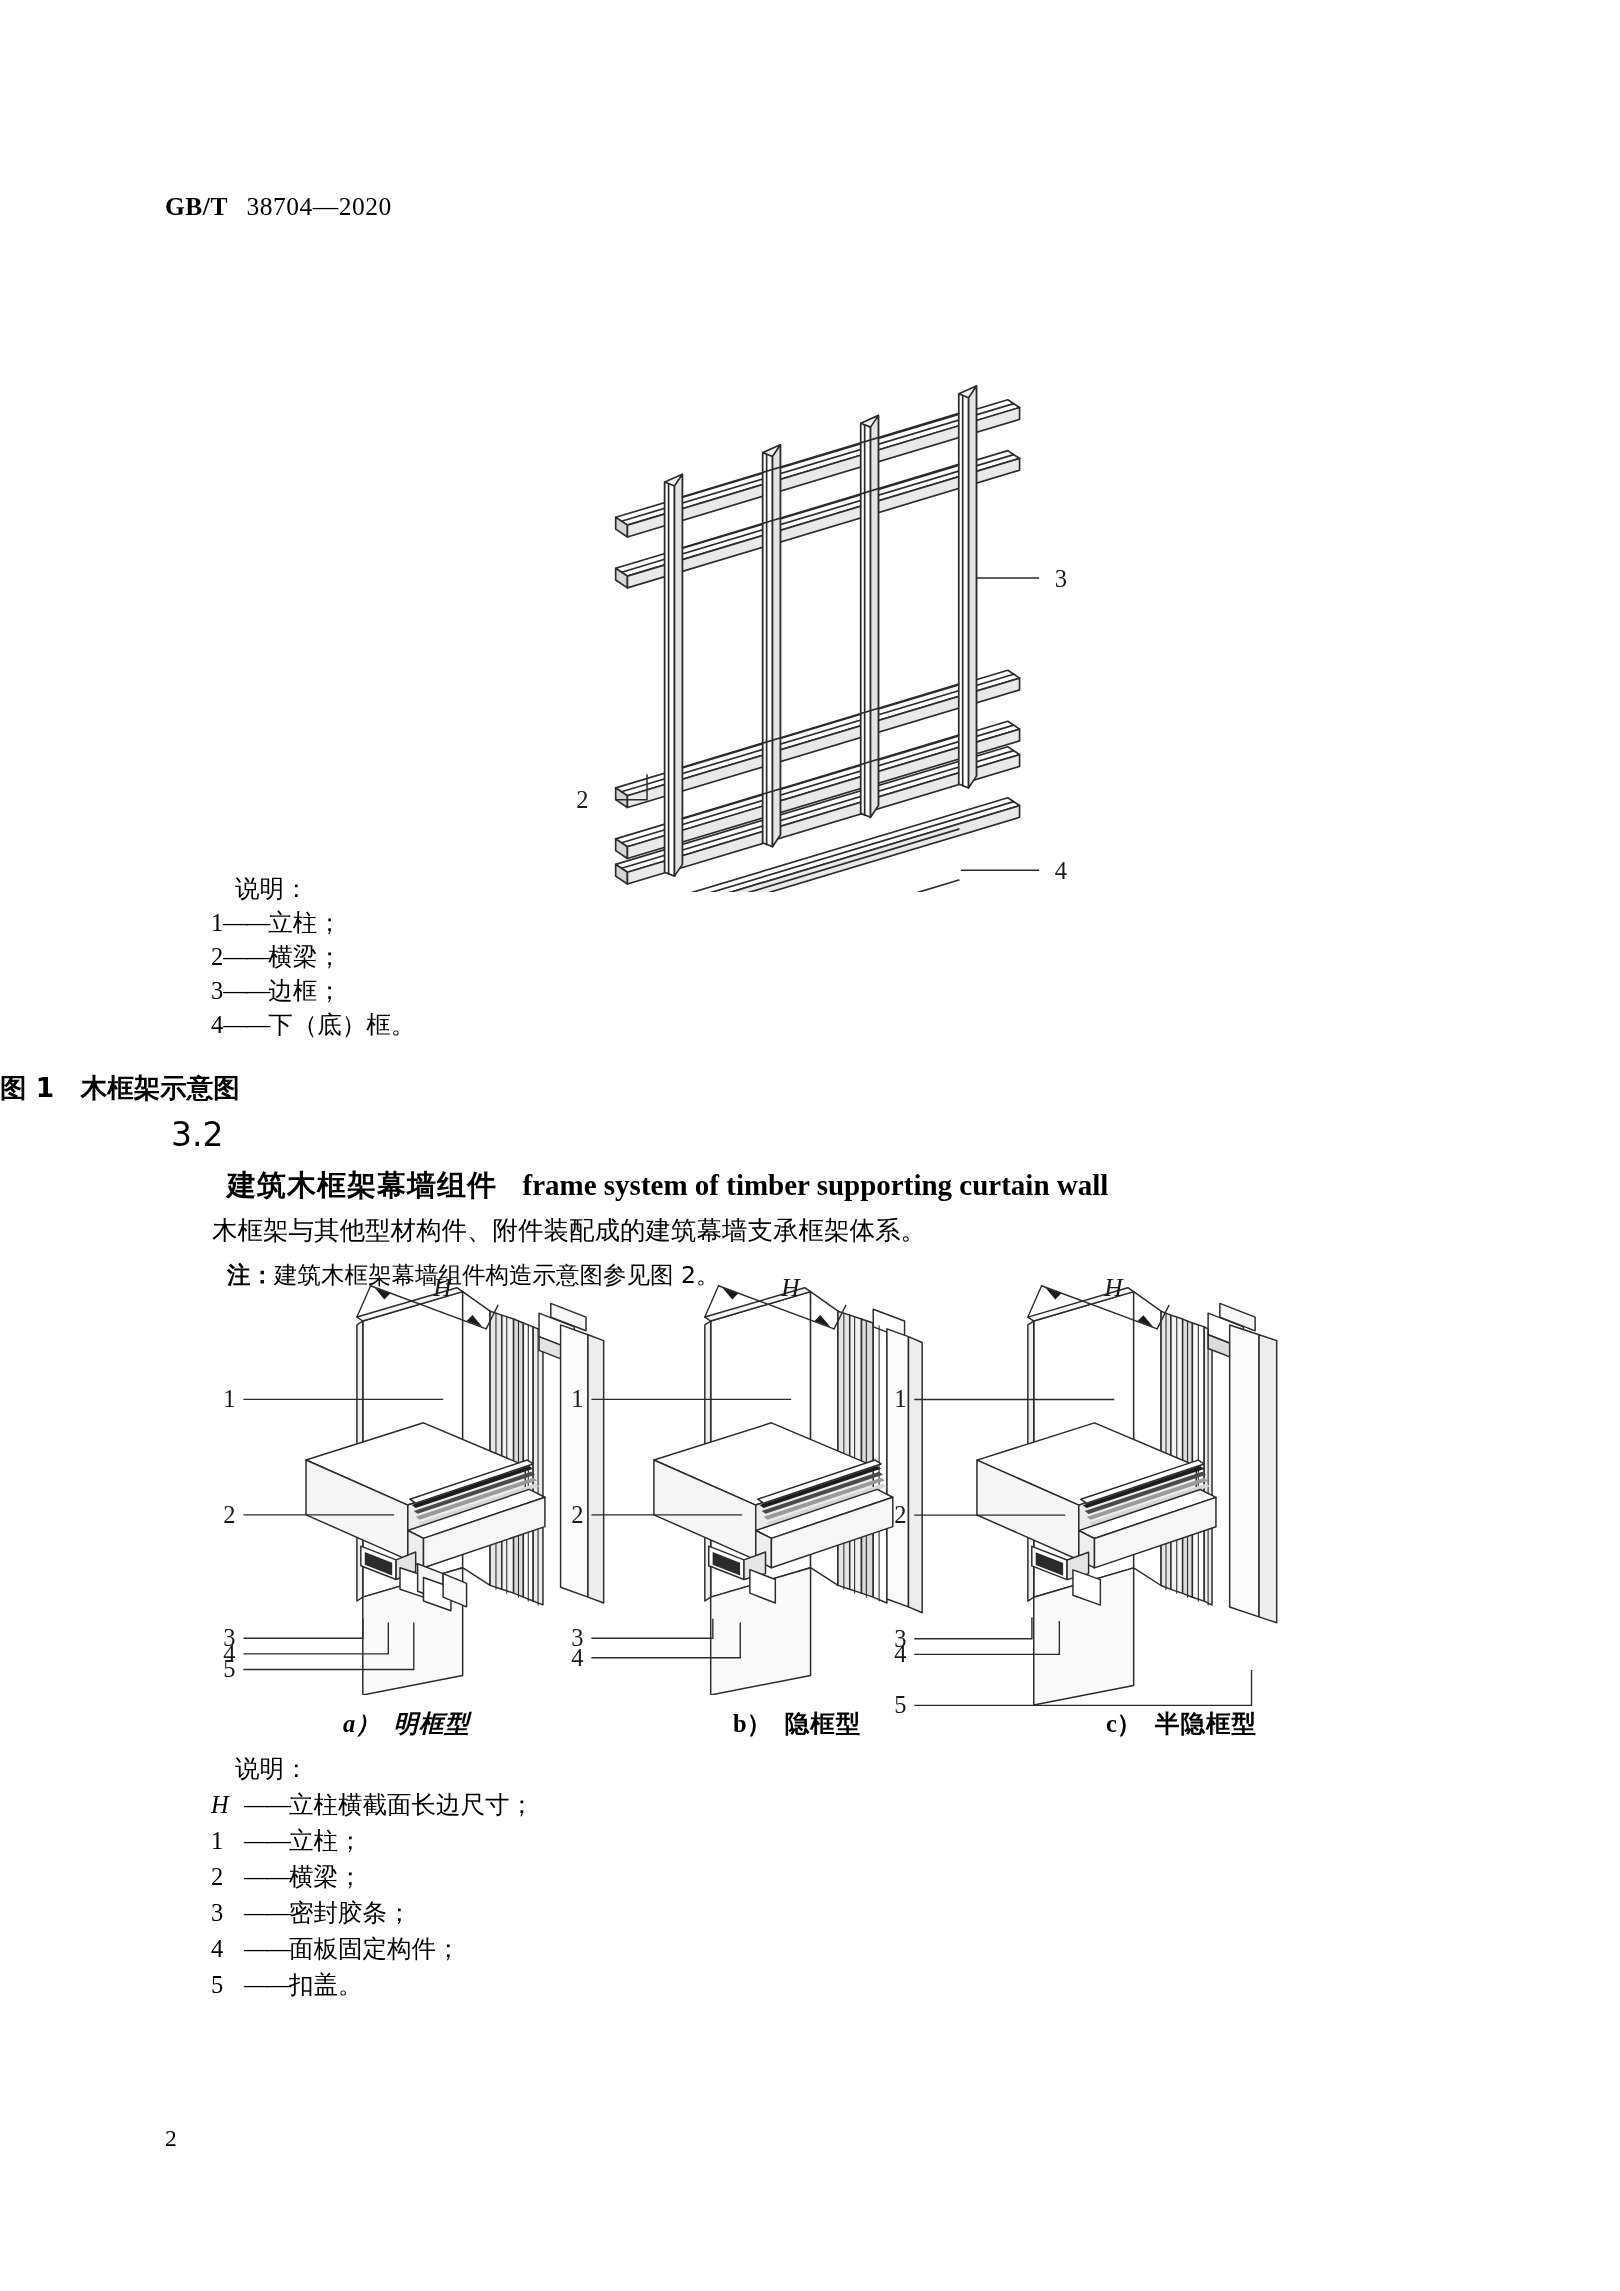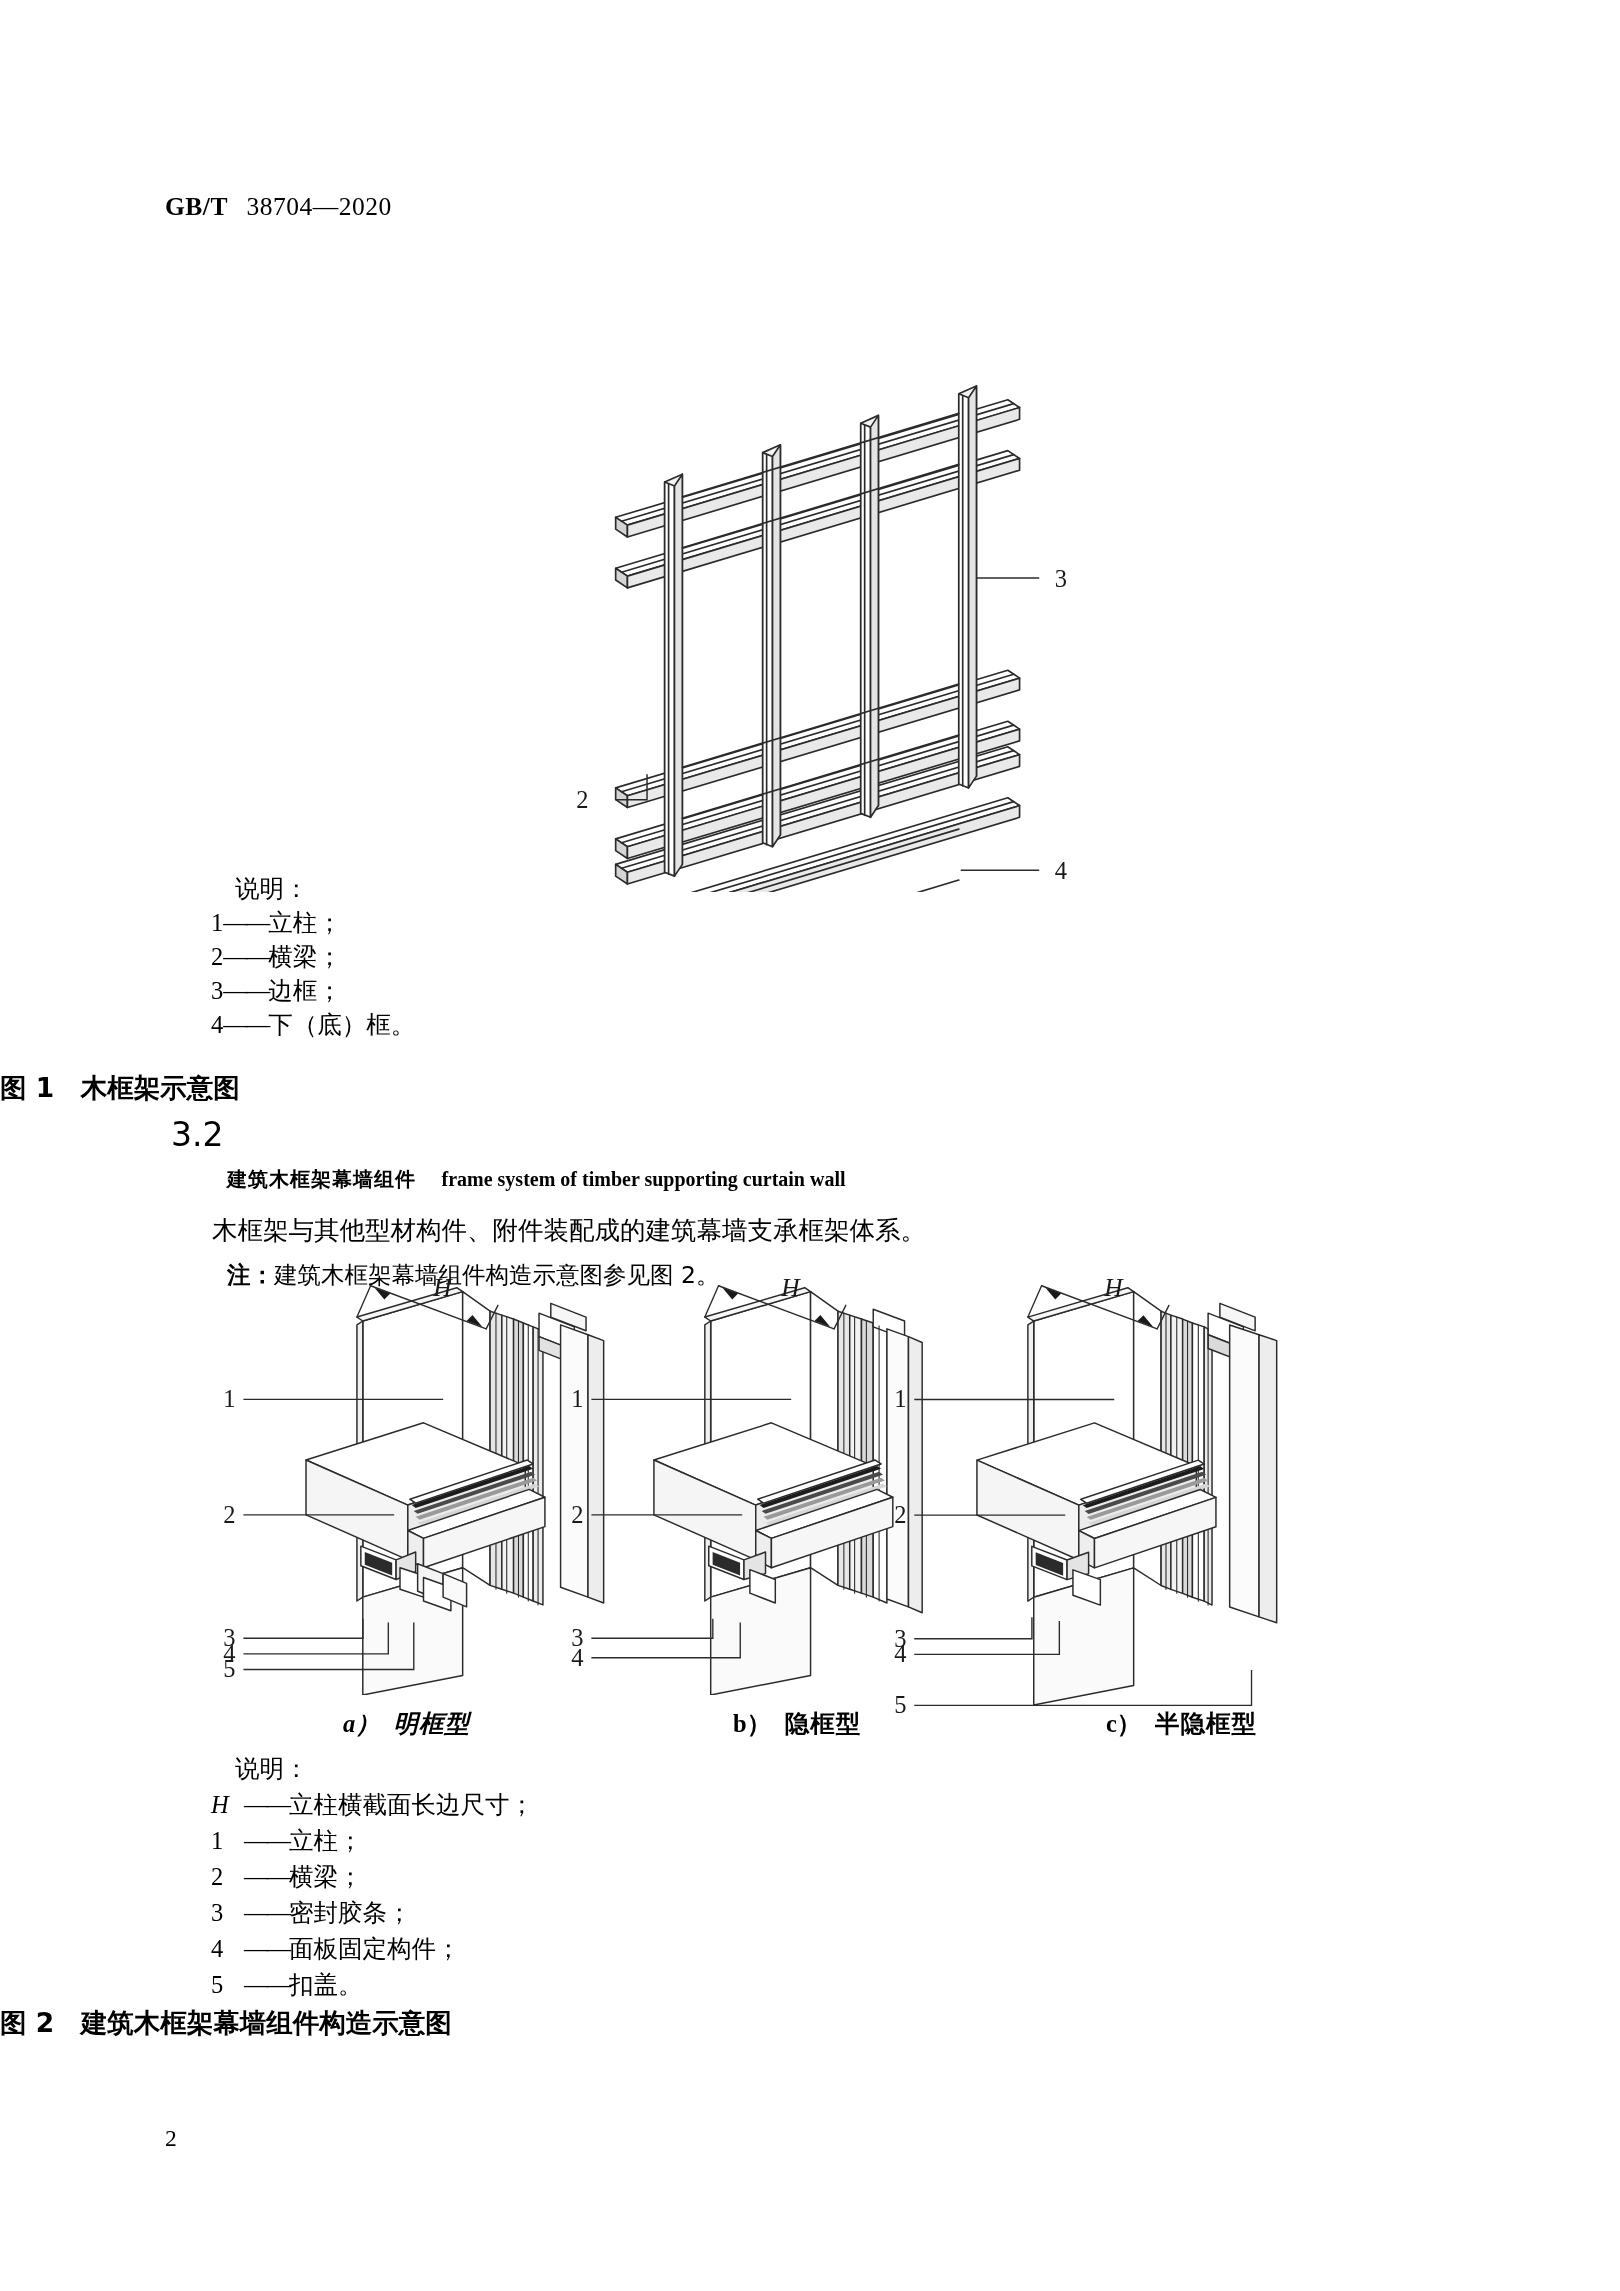--- a/index.html
+++ b/index.html
@@ -51,21 +51,21 @@
     text-align: left;
     white-space: nowrap;
     font-family: "DejaVu Sans", "Liberation Sans", sans-serif;
   }
 
   .clause-num {
     font-size: 33px;
     font-family: "DejaVu Sans", "Liberation Sans", sans-serif;
   }
   .term-line {
-    font-size: 20px;
+    font-size: 29px;
     font-weight: bold;
     white-space: nowrap;
   }
   .term-line .cn {
     font-family: "DejaVu Sans", "Liberation Sans", sans-serif;
     letter-spacing: 1px;
   }
   .term-line .en {
     font-family: "Liberation Serif", serif;
     font-weight: bold;
@@ -524,18 +524,17 @@
       <span class="num" style="width:33px">3</span><span class="dash">——</span><span>密封胶条；</span>
     </div>
     <div class="legend-row">
       <span class="num" style="width:33px">4</span><span class="dash">——</span><span>面板固定构件；</span>
     </div>
     <div class="legend-row">
       <span class="num" style="width:33px">5</span><span class="dash">——</span><span>扣盖。</span>
     </div>
   </div>
 
-  <div class="abs figcap" style="left:0; top:2005px; width:1620px;">图 2　建筑木框架幕墙组件构造示意图</div>
 
   <div class="abs pagenum">2</div>
 
 </div>
 
 
 </body></html>

